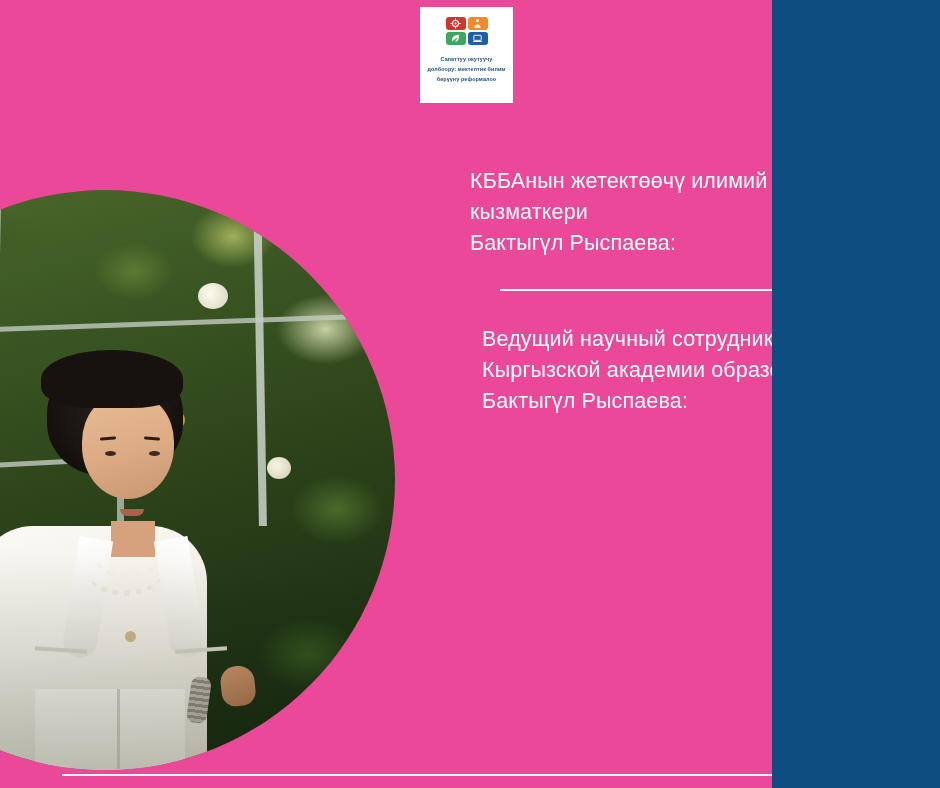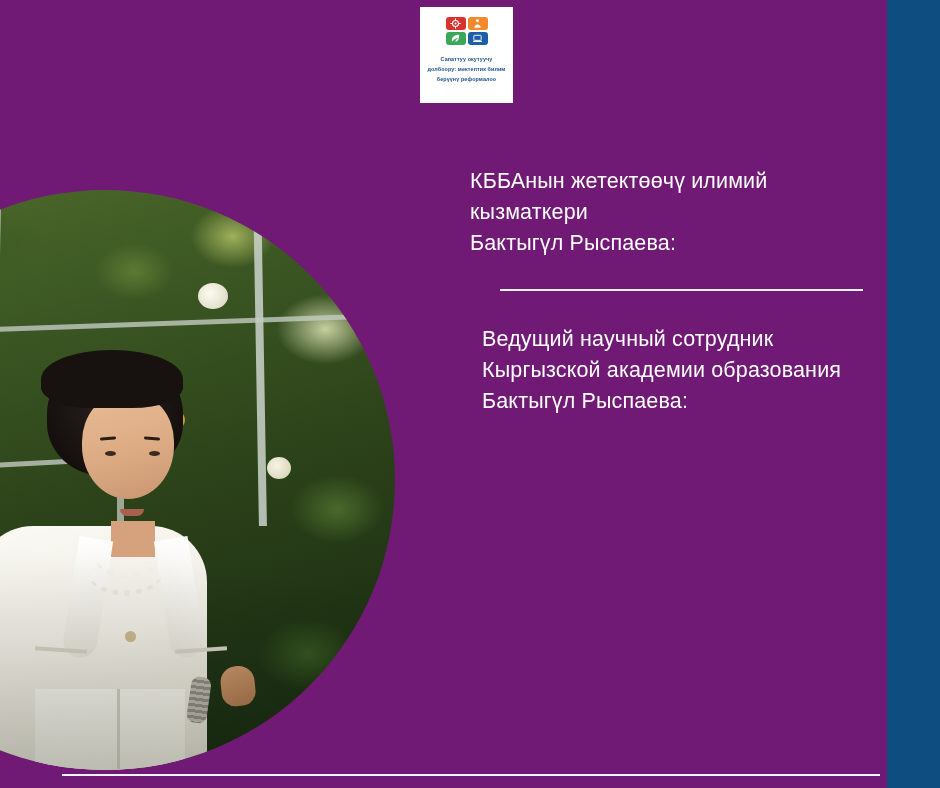--- a/index.html
+++ b/index.html
@@ -6,23 +6,23 @@
     margin: 0;
     padding: 0;
     background: #0d4d80;
   }
   body {
     font-family: "Liberation Sans", "DejaVu Sans", sans-serif;
   }
 
   #poster {
     position: relative;
-    width: 887px;
+    width: 772px;
     height: 788px;
-    background: #701a75;
+    background: #ec4899;
     overflow: hidden;
   }
 
   
   #logo-card {
     position: absolute;
     left: 420px;
     top: 7px;
     width: 93px;
     height: 96px;

